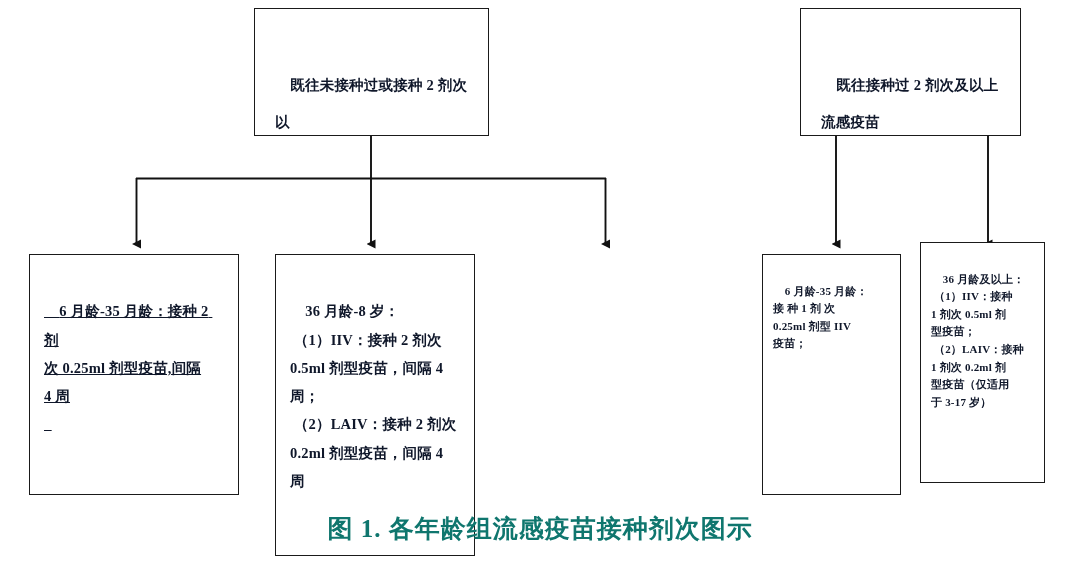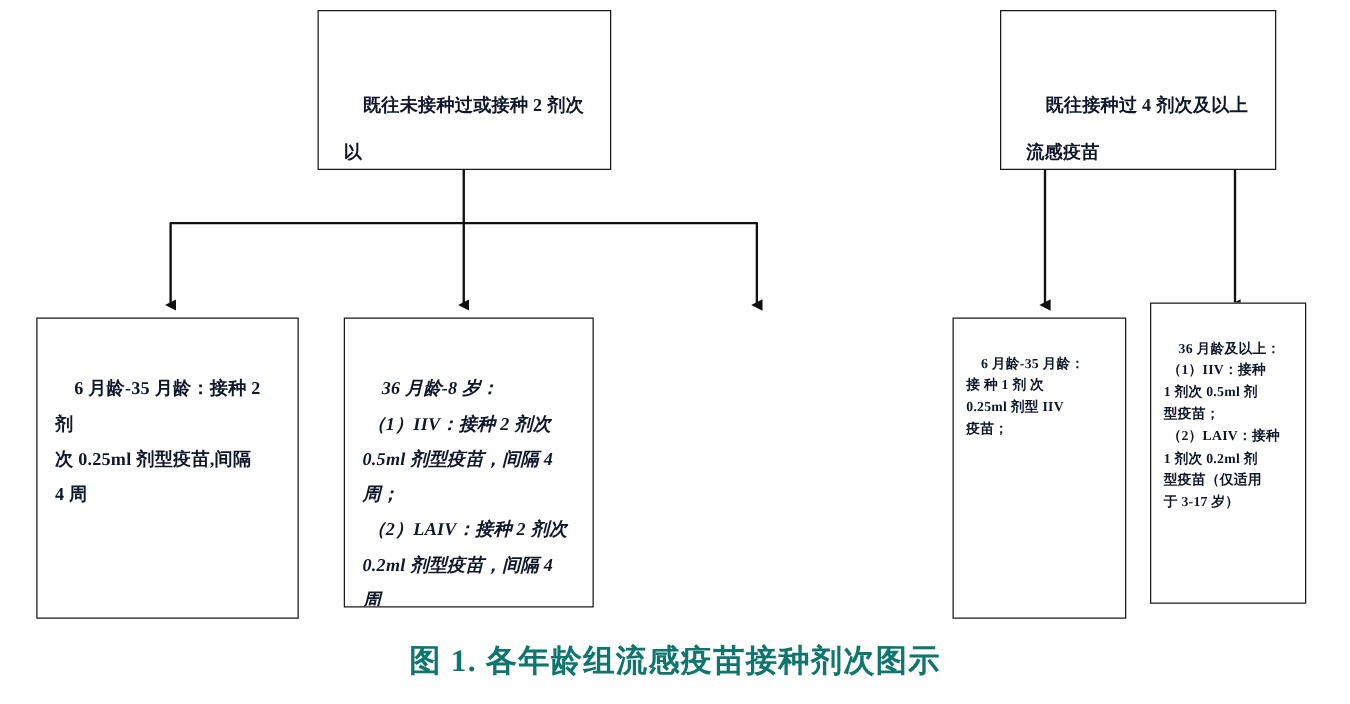--- a/index.html
+++ b/index.html
@@ -84,31 +84,31 @@
       <line x1="988" y1="136" x2="988" y2="244" stroke="#111111" stroke-width="1.9" marker-end="url(#arrowhead)"></line>
     </g>
   </svg>
 
   <div class="node top" style="left:254px; top:8px; width:235px; height:128px;">
     <span>既往未接种过或接种 2 剂次以
 下流感疫苗</span>
   </div>
 
   <div class="node top" style="left:800px; top:8px; width:221px; height:128px;">
-    <span>既往接种过 4 剂次及以上
+    <span>既往接种过 2 剂次及以上
 流感疫苗</span>
   </div>
 
-  <div class="node" style="left:29px; top:254px; width:210px; height:241px;">
+  <div class="node" style="left:29px; top:254px; width:210px; height:241px;text-decoration:underline;">
     <span>6 月龄-35 月龄：接种 2 剂
 次 0.25ml 剂型疫苗,间隔
 4 周</span>
   </div>
 
-  <div class="node" style="left:275px; top:254px; width:200px; height:232px;font-style:italic;">
+  <div class="node" style="left:275px; top:254px; width:200px; height:302px;">
     <span>36 月龄-8 岁：
  （1）IIV：接种 2 剂次
 0.5ml 剂型疫苗，间隔 4
 周；
  （2）LAIV：接种 2 剂次
 0.2ml 剂型疫苗，间隔 4
 周</span>
   </div>
 
 

